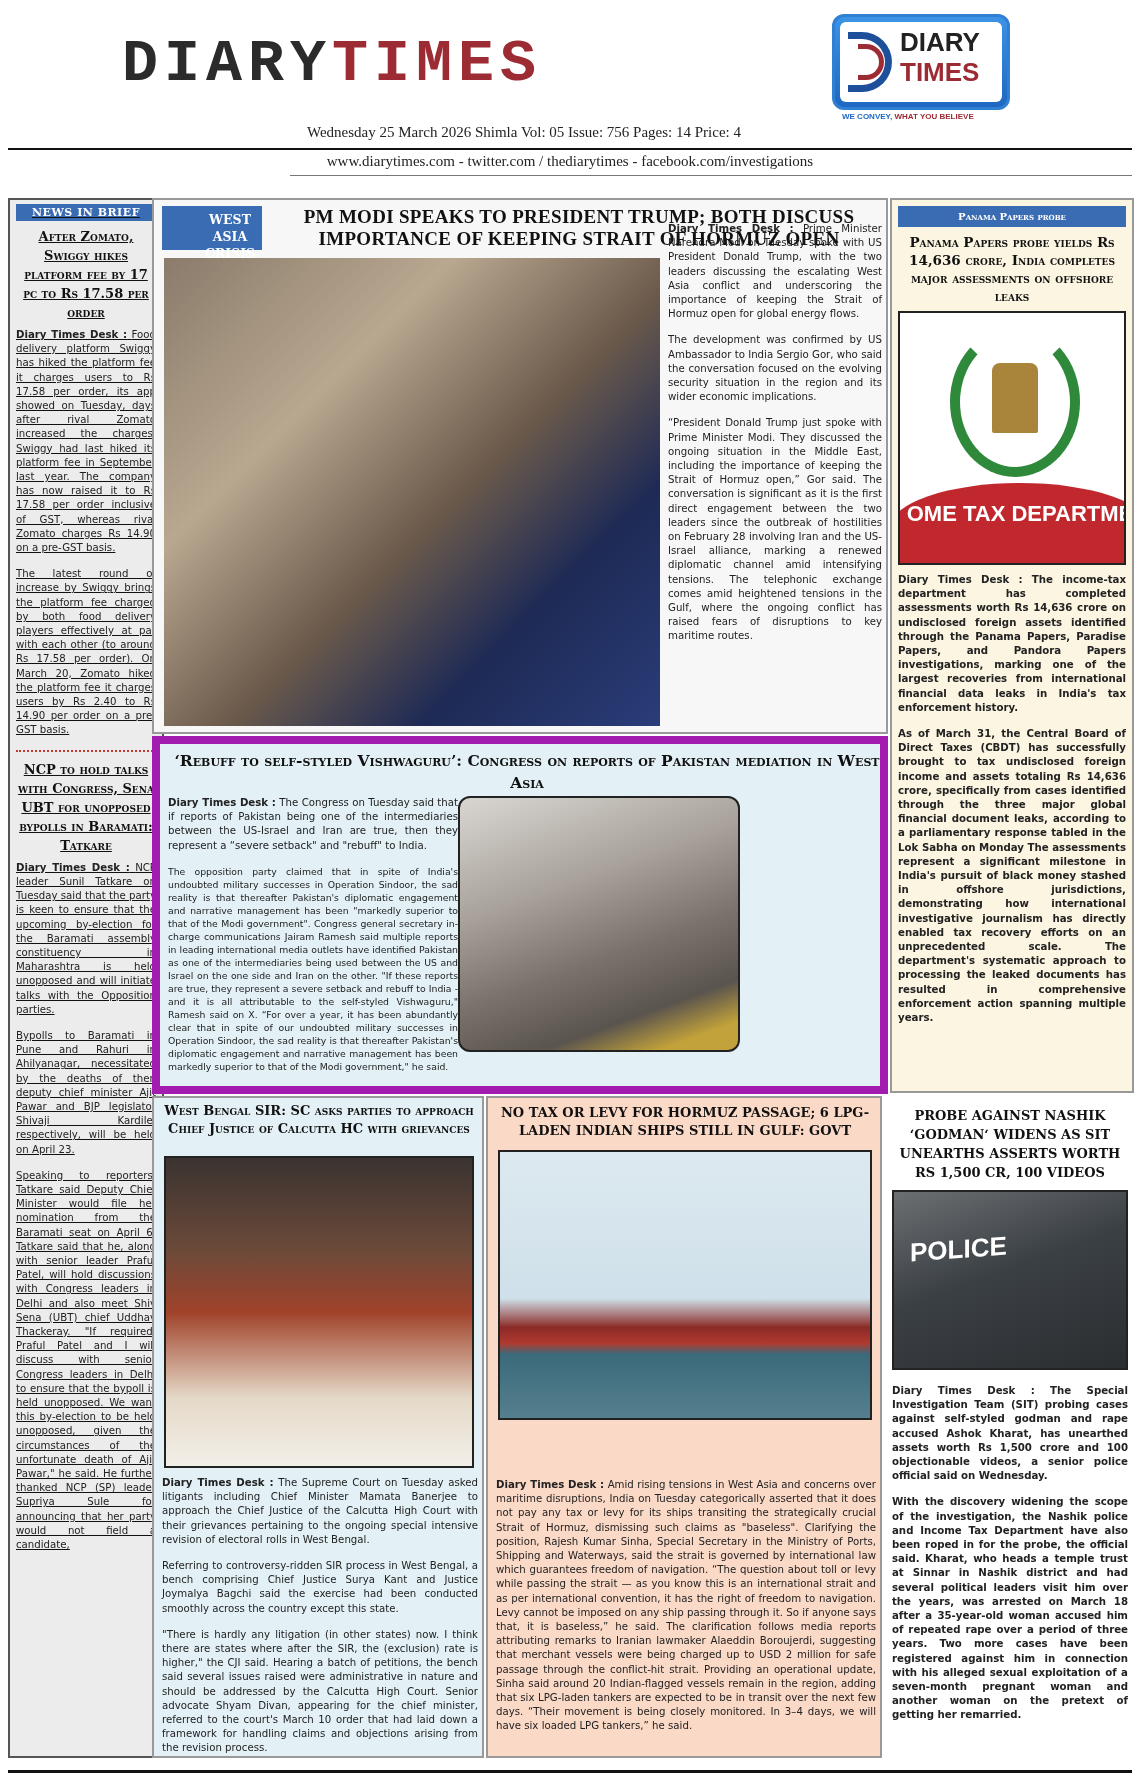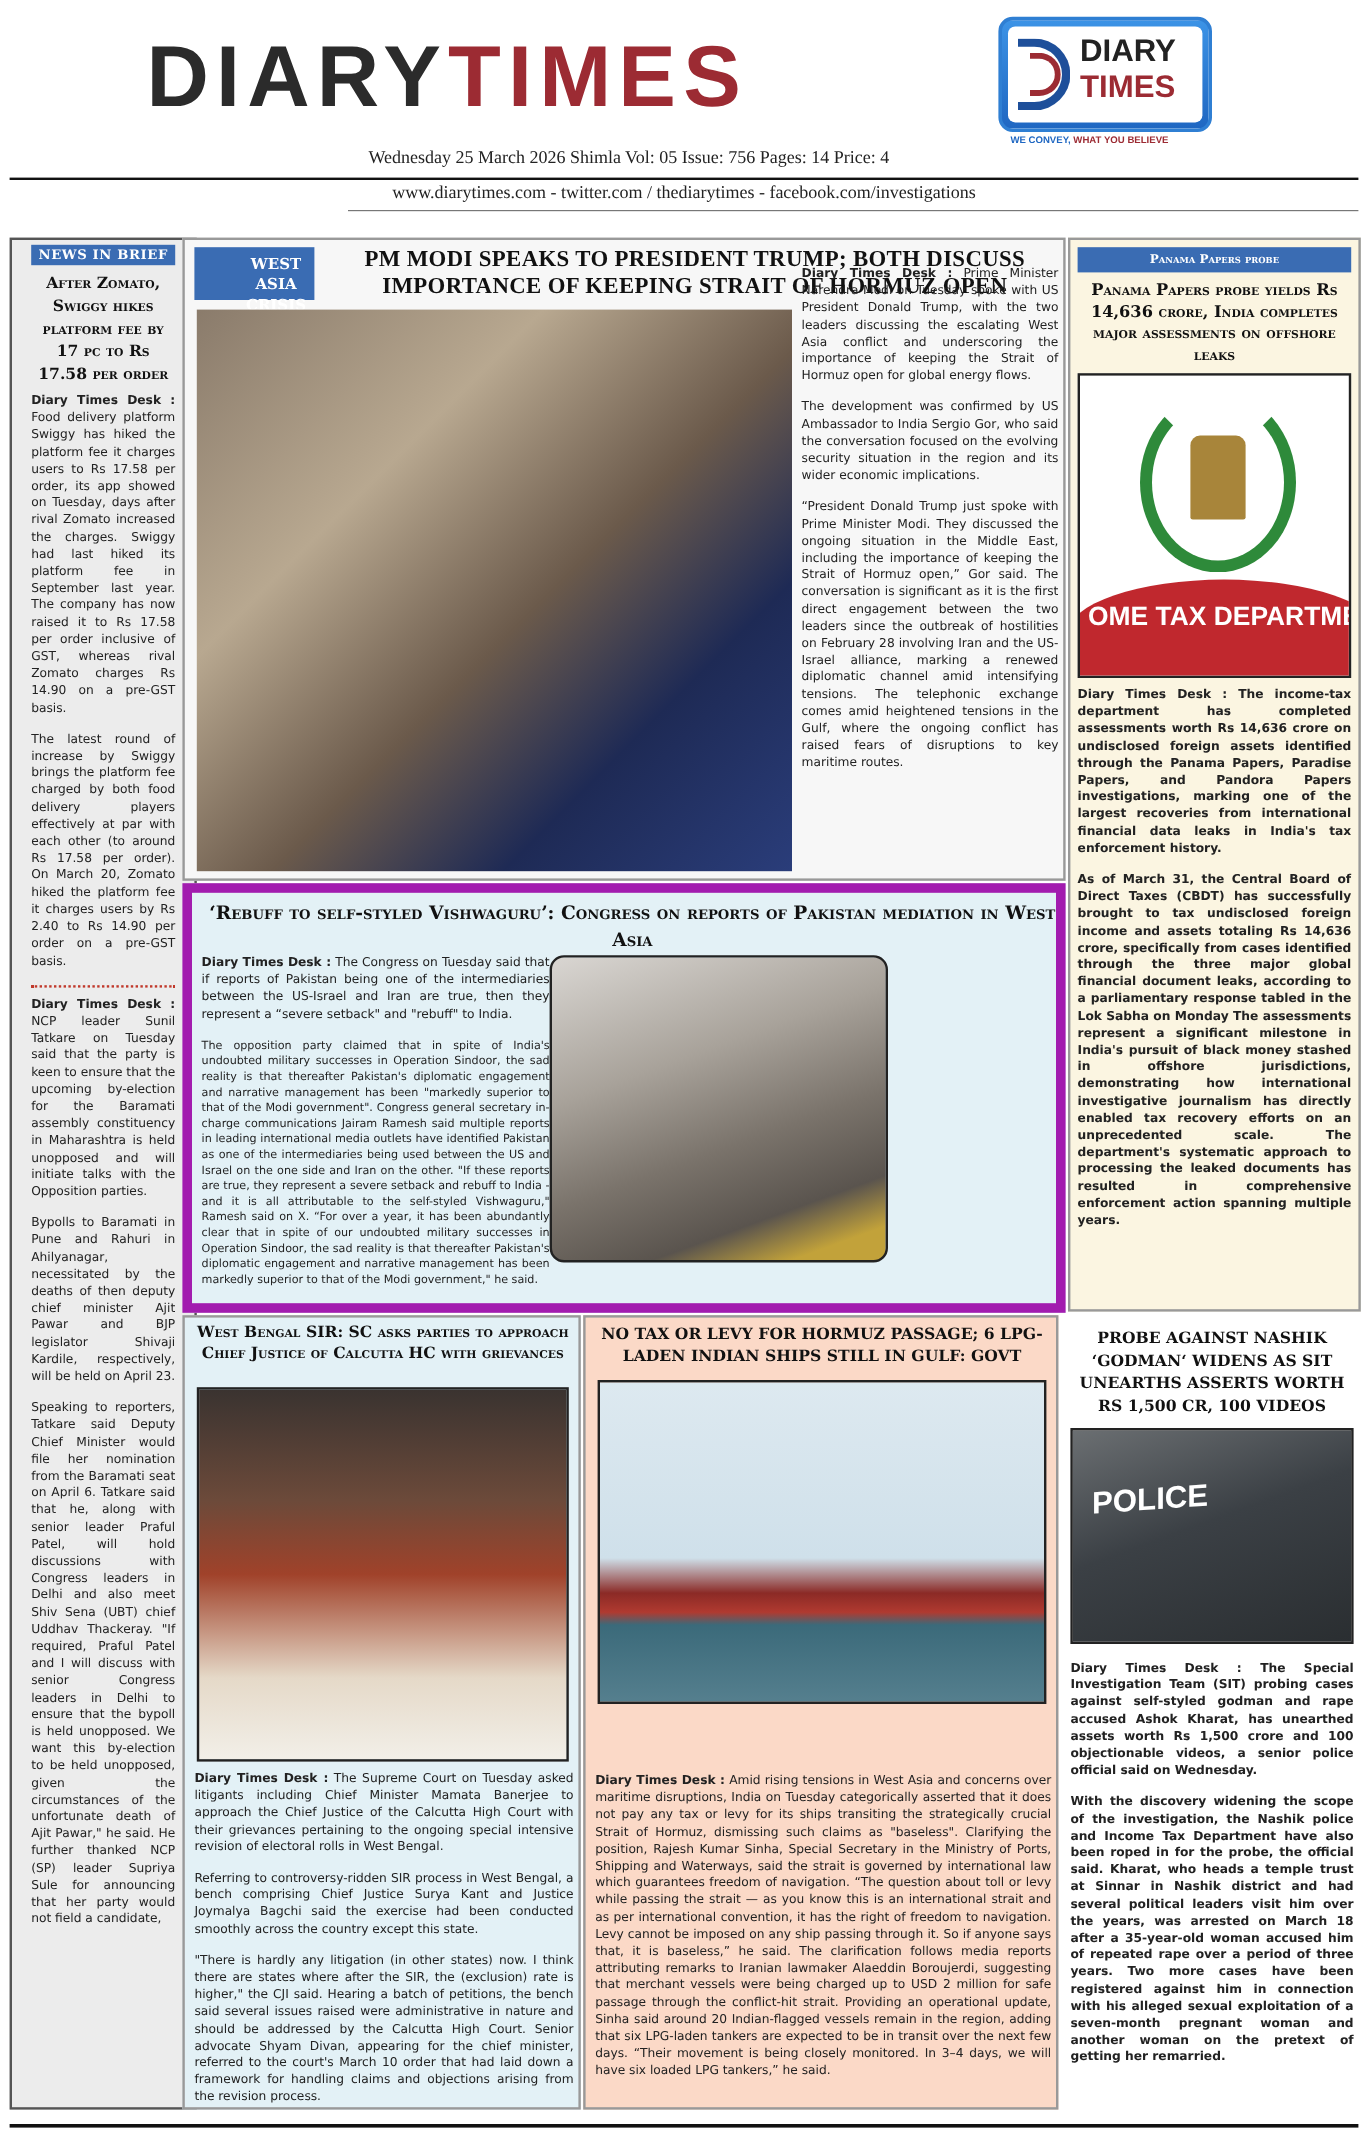--- a/index.html
+++ b/index.html
@@ -1,36 +1,36 @@
 <!DOCTYPE html>
 <html><head>
 <meta charset="utf-8">
 <style>
 *{box-sizing:border-box;margin:0;padding:0;}
 html,body{width:1140px;height:1786px;background:#fff;overflow:hidden;}
 body{font-family:"DejaVu Sans",sans-serif;color:#111;position:relative;}
 .masthead{position:absolute;left:0;top:0;width:1140px;height:200px;}
-.logo-text{position:absolute;left:122px;top:14px;font-family:Liberation Sans, sans-serif;font-weight:bold;font-size:72px;letter-spacing:6px;line-height:100px;}
+.logo-text{position:absolute;left:122px;top:14px;font-family:Liberation Mono, monospace;font-weight:bold;font-size:60px;letter-spacing:6px;line-height:100px;}
 .logo-dark{color:#2b2b2b;}
 .logo-red{color:#9c2b33;}
 .badge{position:absolute;left:832px;top:14px;width:178px;height:96px;border:3px solid #2f7fd3;border-radius:12px;background:linear-gradient(#3c93e6,#1f67c2);padding:5px;}
 .badge-inner{width:100%;height:100%;background:#fff;border-radius:6px;position:relative;}
 .badge-d{position:absolute;left:8px;top:10px;width:44px;height:60px;border:7px solid #1e4f9a;border-left:none;border-radius:0 34px 34px 0;}
 .badge-d2{position:absolute;left:18px;top:22px;width:26px;height:36px;border:5px solid #9c2b33;border-left:none;border-radius:0 22px 22px 0;}
 .badge-t1{position:absolute;left:60px;top:6px;font-family:"Liberation Sans",sans-serif;font-weight:bold;font-size:26px;color:#222;line-height:28px;}
 .badge-t2{position:absolute;left:60px;top:36px;font-family:"Liberation Sans",sans-serif;font-weight:bold;font-size:26px;color:#9c2b33;line-height:28px;}
 .tagline{position:absolute;left:842px;top:112px;font-size:8px;font-weight:bold;color:#1f67c2;font-family:"Liberation Sans",sans-serif;}
 .tagline span{color:#9c2b33;}
 .dateline{position:absolute;left:0;width:1048px;top:124px;text-align:center;font-family:"Liberation Serif",serif;font-size:15px;color:#222;}
 .rule1{position:absolute;left:8px;top:148px;width:1124px;height:2px;background:#111;}
 .weblinks{position:absolute;left:0;width:1140px;top:153px;text-align:center;font-family:"Liberation Serif",serif;font-size:15px;color:#222;}
 .rule2{position:absolute;left:290px;top:175px;width:842px;height:1px;background:#777;}
 
 .box{position:absolute;border:1px solid #777;}
-.col-left{left:8px;top:198px;width:156px;height:1560px;background:#ececec;border:2px solid #555;padding:4px 16px;}
+.col-left{left:8px;top:198px;width:156px;height:1560px;background:#ececec;border:2px solid #555;padding:4px 6px;text-decoration:underline;}
 .nib-label{background:#3a6cb3;color:#fff;font-family:"DejaVu Serif",serif;font-weight:bold;font-size:11px;text-align:center;padding:2px 0;letter-spacing:.5px;}
 .hd{font-family:"DejaVu Serif",serif;font-weight:bold;text-align:center;color:#111;font-variant:small-caps;}
 .left-hd{font-size:13px;line-height:19px;margin:6px 0 6px;}
 .body{font-size:10.2px;line-height:14.2px;text-align:justify;color:#222;}
 .body p{margin-bottom:12px;}
 .desk{font-weight:bold;}
 .dotsep{border-top:2px dotted #c0392b;margin:6px 0 8px;}
 
 .main-top{left:152px;top:198px;width:736px;height:536px;background:#f7f7f7;border:2px solid #999;}
 .tag-blue{position:absolute;left:8px;top:6px;width:100px;height:44px;background:#3a6cb3;color:#fff;font-family:"DejaVu Serif",serif;font-weight:bold;font-size:12.5px;text-align:center;line-height:17px;padding-top:5px;padding-left:36px;}
@@ -93,20 +93,21 @@
 </header>
 
 <aside class="box col-left">
   <div class="nib-label">NEWS IN BRIEF</div>
   <h2 class="hd left-hd">After Zomato, Swiggy hikes platform fee by 17 pc to Rs 17.58 per order</h2>
   <div class="body">
     <p><span class="desk">Diary Times Desk :</span> <span>Food delivery platform Swiggy has hiked the platform fee it charges users to Rs 17.58 per order, its app showed on Tuesday, days after rival Zomato increased the charges. Swiggy had last hiked its platform fee in September last year. The company has now raised it to Rs 17.58 per order inclusive of GST, whereas rival Zomato charges Rs 14.90 on a pre-GST basis.</span></p>
     <p>The latest round of increase by Swiggy brings the platform fee charged by both food delivery players effectively at par with each other (to around Rs 17.58 per order). On March 20, Zomato hiked the platform fee it charges users by Rs 2.40 to Rs 14.90 per order on a pre-GST basis.</p>
   </div>
   <div class="dotsep"></div>
+  <h2 class="hd left-hd">NCP to hold talks with Congress, Sena UBT for unopposed bypolls in Baramati: Tatkare</h2>
   <div class="body">
     <p><span class="desk">Diary Times Desk :</span> <span>NCP leader Sunil Tatkare on Tuesday said that the party is keen to ensure that the upcoming by-election for the Baramati assembly constituency in Maharashtra is held unopposed and will initiate talks with the Opposition parties.</span></p>
     <p>Bypolls to Baramati in Pune and Rahuri in Ahilyanagar, necessitated by the deaths of then deputy chief minister Ajit Pawar and BJP legislator Shivaji Kardile, respectively, will be held on April 23.</p>
     <p>Speaking to reporters, Tatkare said Deputy Chief Minister would file her nomination from the Baramati seat on April 6. Tatkare said that he, along with senior leader Praful Patel, will hold discussions with Congress leaders in Delhi and also meet Shiv Sena (UBT) chief Uddhav Thackeray. "If required, Praful Patel and I will discuss with senior Congress leaders in Delhi to ensure that the bypoll is held unopposed. We want this by-election to be held unopposed, given the circumstances of the unfortunate death of Ajit Pawar," he said. He further thanked NCP (SP) leader Supriya Sule for announcing that her party would not field a candidate,</p>
   </div>
 </aside>
 
 <section class="box main-top">
   <div class="tag-blue">WEST ASIA CRISIS</div>
   <h1 class="main-hl">PM MODI SPEAKS TO PRESIDENT TRUMP; BOTH DISCUSS IMPORTANCE OF KEEPING STRAIT OF HORMUZ OPEN</h1>

